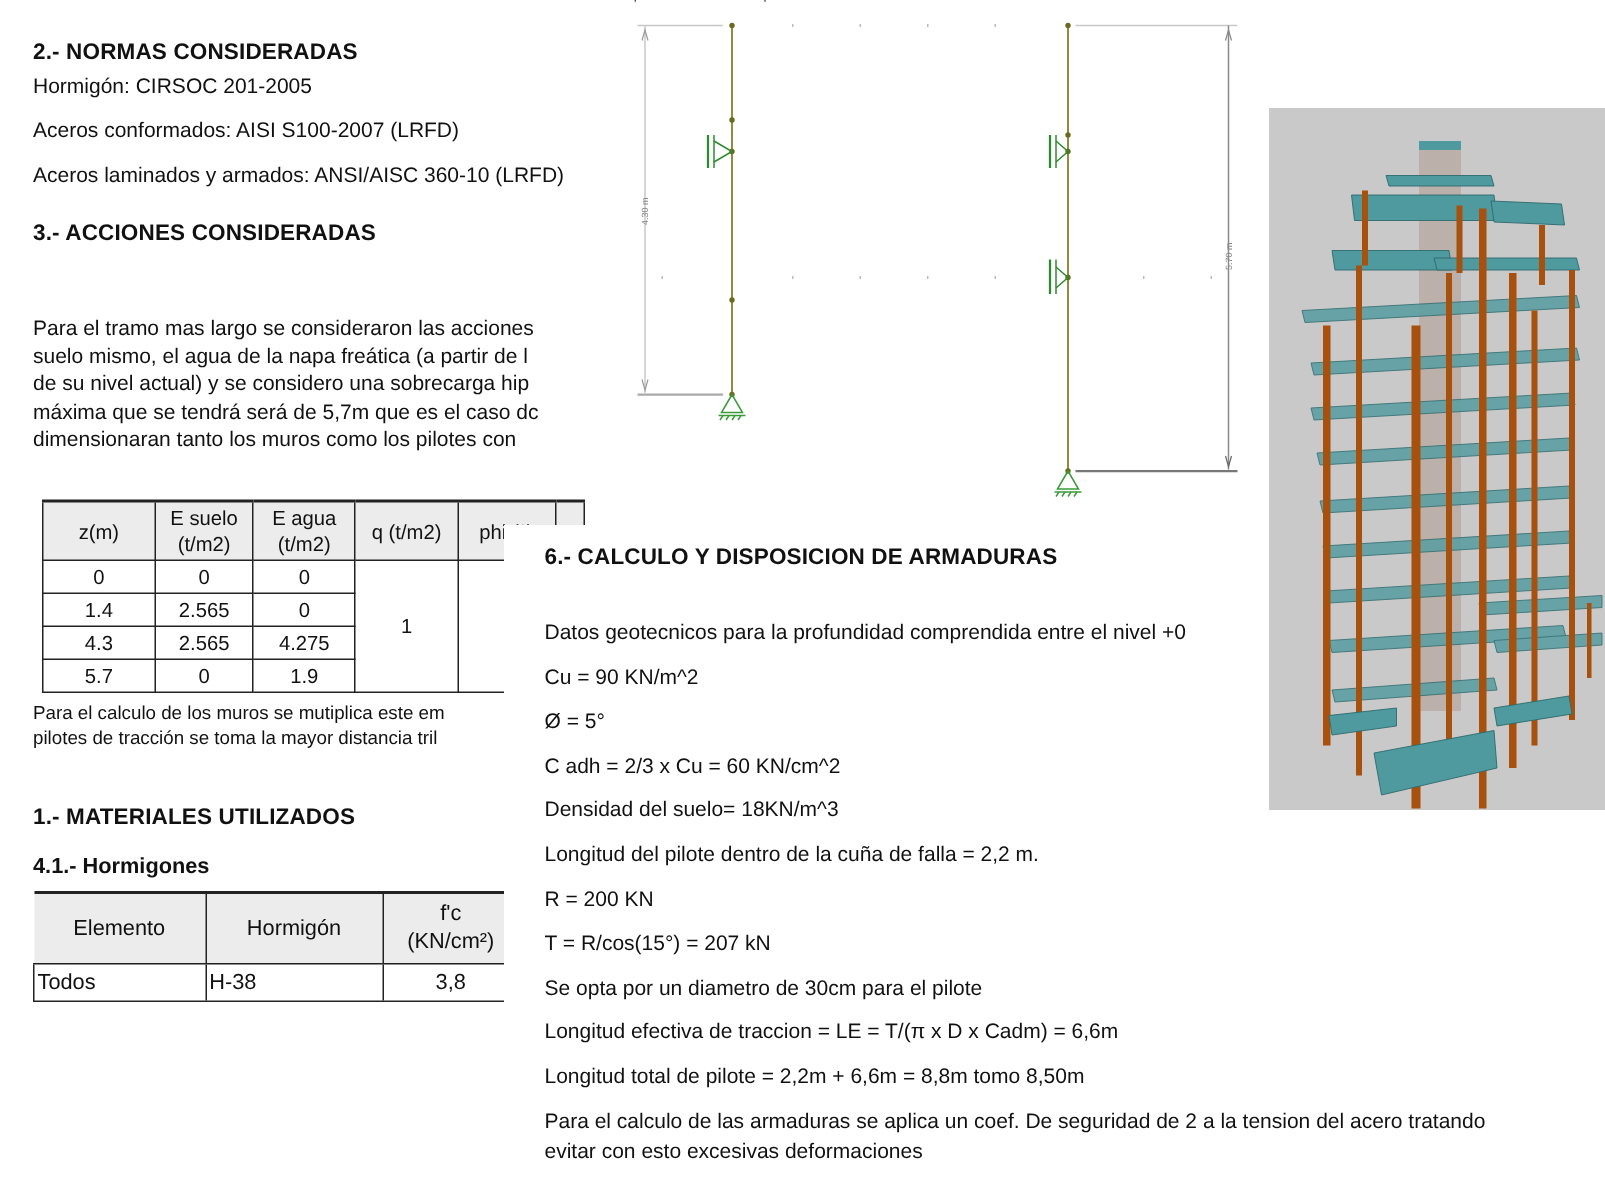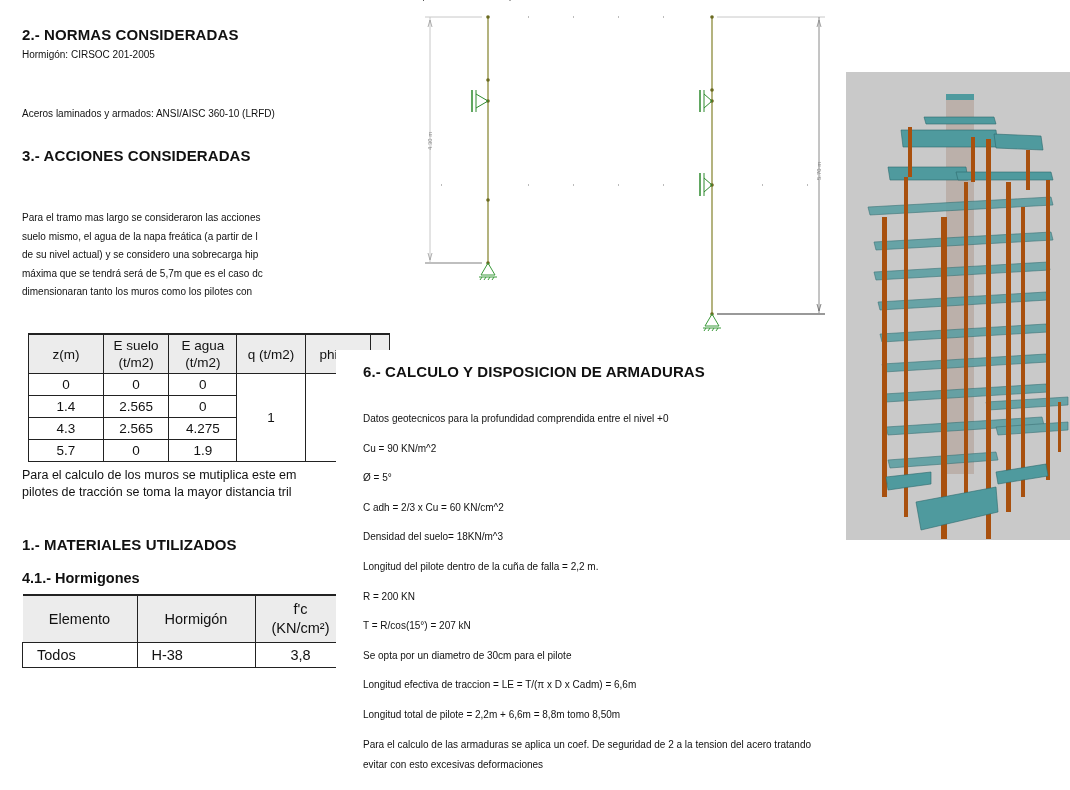--- a/index.html
+++ b/index.html
@@ -1,49 +1,50 @@
 <!DOCTYPE html>
 <html><head>
 <meta charset="utf-8">
 <style>
   html, body { margin:0; padding:0; }
   body { width:1070px; height:790px; position:relative; overflow:hidden; background:#ffffff;
          font-family:"Liberation Sans", "DejaVu Sans", sans-serif; color:#111; }
   .abs { position:absolute; }
   .h2 { font-weight:bold; font-size:15px; letter-spacing:0.1px; white-space:nowrap; }
-  .line { font-size:10px; white-space:nowrap; }
+  .line { font-size:14px; white-space:nowrap; }
   .small { font-size:12.5px; white-space:nowrap; line-height:17px; }
   
   #left-col { left:0; top:0; width:390px; height:790px; overflow:hidden; }
   
   table.t1 { border-collapse:collapse; font-size:13.5px;margin-top:20px; }
   table.t1 th, table.t1 td { border:1px solid #222; text-align:center; padding:0; }
   table.t1 th { background:#ececec; font-weight:normal; line-height:17px; height:38px; }
   table.t1 td { height:21px; }
   table.t1 tr.hdr th { border-top:2px solid #222; }
   
   table.t2 { border-collapse:collapse; font-size:14.5px; }
   table.t2 th { background:#ececec; font-weight:normal; height:44px; border-left:1px solid #222; border-top:2px solid #222; border-bottom:1px solid #222; }
   table.t2 th:first-child { border-left:none; }
-  table.t2 td { height:24px; border-left:1px solid #222; border-bottom:1px solid #222; padding:0 14px; }
+  table.t2 td { height:24px; border-left:1px solid #222; border-bottom:1px solid #222; padding:0 2px; }
   table.t2 td:first-child { border-left:1px solid #222; }
   
   #diagram { left:395px; top:0; width:440px; height:345px; overflow:hidden; background:#fff; }
   
   #sec6 { left:336px; top:350px; width:730px; height:440px; background:#fff; overflow:hidden; }
   #sec6 .line { position:absolute; left:27px; }
   
   #model3d { left:846px; top:72px; width:224px; height:468px; background:#c9c9c9; overflow:hidden; }
 </style>
 </head>
 <body>
 
 <div id="left-col" class="abs">
   <div class="abs h2" style="left:22px; top:26px;">2.- NORMAS CONSIDERADAS</div>
   <div class="abs line" style="left:22px; top:49px;">Hormigón: CIRSOC 201-2005</div>
+  <div class="abs line" style="left:22px; top:78px;">Aceros conformados: AISI S100-2007 (LRFD)</div>
   <div class="abs line" style="left:22px; top:108px;">Aceros laminados y armados: ANSI/AISC 360-10 (LRFD)</div>
 
   <div class="abs h2" style="left:22px; top:147px;">3.- ACCIONES CONSIDERADAS</div>
   <div class="abs" style="left:22px; top:181px; font-size:15px; line-height:18.5px;margin-top:28px;">
     <div class="line">Para el tramo mas largo se consideraron las acciones</div>
     <div class="line">suelo mismo, el agua de la napa freática (a partir de l</div>
     <div class="line">de su nivel actual) y se considero una sobrecarga hip</div>
     <div class="line">máxima que se tendrá será de 5,7m que es el caso dc</div>
     <div class="line">dimensionaran tanto los muros como los pilotes con</div>
   </div>

